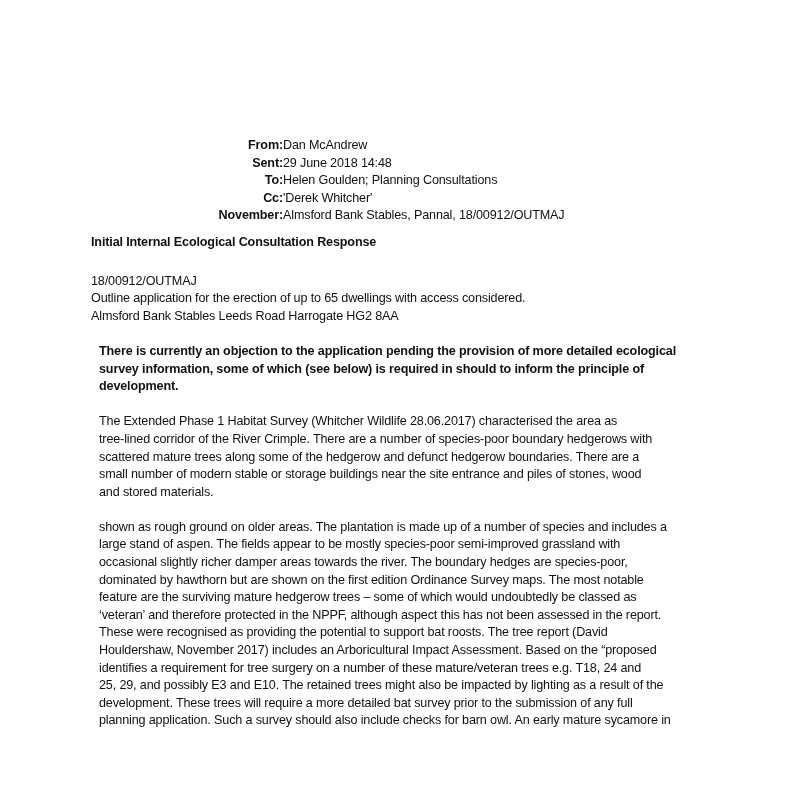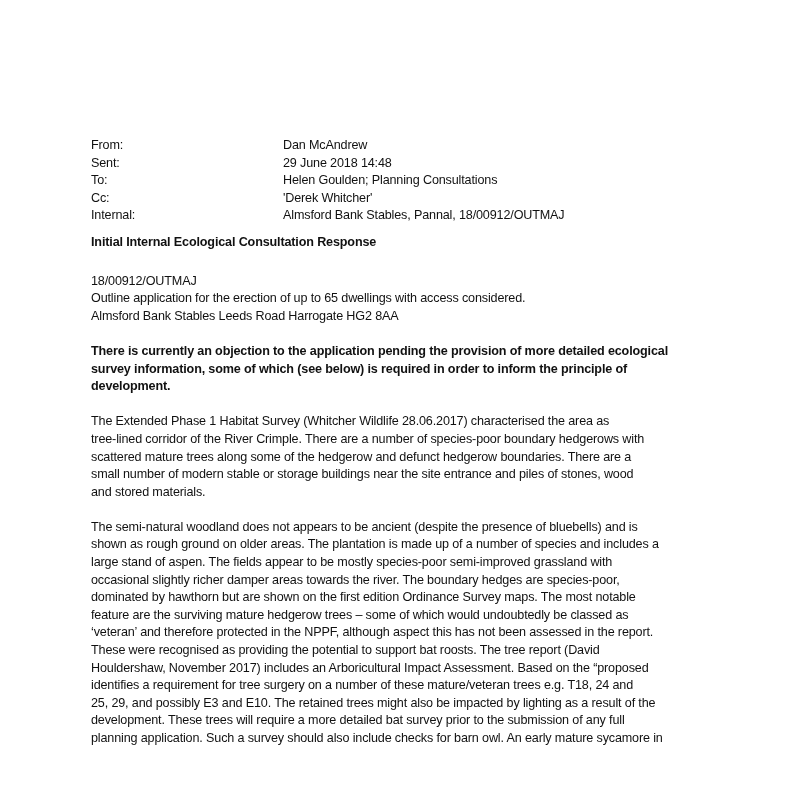--- a/index.html
+++ b/index.html
@@ -7,27 +7,27 @@
       width: 786px; height: 786px; overflow: hidden; position: relative;
       font-family: "Liberation Sans", sans-serif;
       color: #111111;
     }
     .page {
       position: absolute; left: 91px; top: 137px; width: 620px;
       font-size: 12.6px; line-height: 17.6px;
       letter-spacing: -0.15px;
     }
     .hdr-row { display: flex; height: 17.6px; }
-    .hdr-label { width: 192px; font-weight: normal; }
+    .hdr-label { width: 192px; font-weight: bold; text-align: right; }
     .hdr-value { flex: 1; white-space: nowrap; }
     .title { font-weight: bold; margin-top: 9px; }
     .block { margin-top: 21px; }
     .line { white-space: nowrap; display: block; }
     .bold { font-weight: bold; }
-    p { margin: 0; }
+    p { margin: 8px; }
     .para { margin-top: 17.6px; }
   </style>
 </head>
 <body>
 
 <div class="page">
 
   <div>
     <div class="hdr-row">
       <span class="hdr-label">From:</span>
@@ -39,49 +39,48 @@
     </div>
     <div class="hdr-row">
       <span class="hdr-label">To:</span>
       <span class="hdr-value">Helen Goulden; Planning Consultations</span>
     </div>
     <div class="hdr-row">
       <span class="hdr-label">Cc:</span>
       <span class="hdr-value">'Derek Whitcher'</span>
     </div>
     <div class="hdr-row">
-      <span class="hdr-label">Internal:</span>
+      <span class="hdr-label">November:</span>
       <span class="hdr-value">Almsford Bank Stables, Pannal, 18/00912/OUTMAJ</span>
     </div>
   </div>
 
   <div class="title">Initial Internal Ecological Consultation Response</div>
 
   <div class="block">
     <span class="line">18/00912/OUTMAJ</span>
     <span class="line">Outline application for the erection of up to 65 dwellings with access considered.</span>
     <span class="line">Almsford Bank Stables Leeds Road Harrogate HG2 8AA</span>
   </div>
 
   <p class="para bold">
     <span class="line">There is currently an objection to the application pending the provision of more detailed ecological</span>
-    <span class="line">survey information, some of which  (see below) is required in order to inform the principle of</span>
+    <span class="line">survey information, some of which  (see below) is required in should to inform the principle of</span>
     <span class="line">development.</span>
   </p>
 
   <p class="para">
     <span class="line">The Extended Phase 1 Habitat Survey (Whitcher Wildlife 28.06.2017) characterised the area as</span>
     <span class="line">tree-lined corridor of the River Crimple. There are a number of species-poor boundary hedgerows with</span>
     <span class="line">scattered mature trees along some of the hedgerow and defunct hedgerow boundaries. There are a</span>
     <span class="line">small number of modern stable or storage buildings near the site entrance and piles of stones, wood</span>
     <span class="line">and stored materials.</span>
   </p>
 
   <p class="para">
-    <span class="line">The semi-natural woodland does not appears to be ancient (despite the presence of bluebells) and is</span>
     <span class="line">shown as rough ground on older areas. The plantation is made up of a number of species and includes a</span>
     <span class="line">large stand of aspen. The fields appear to be mostly species-poor semi-improved grassland with</span>
     <span class="line">occasional slightly richer damper areas towards the river. The boundary hedges are species-poor,</span>
     <span class="line">dominated by hawthorn but are shown on the first edition Ordinance Survey maps. The most notable</span>
     <span class="line">feature are the surviving mature hedgerow trees – some of which would undoubtedly be classed as</span>
     <span class="line">‘veteran’ and therefore protected in the NPPF, although aspect this has not been assessed in the report.</span>
     <span class="line">These were recognised as providing the potential to support bat roosts. The tree report (David</span>
     <span class="line">Houldershaw, November 2017) includes an Arboricultural Impact Assessment. Based on the “proposed</span>
     <span class="line">identifies a requirement for tree surgery on a number of these mature/veteran trees e.g. T18, 24 and</span>
     <span class="line">25, 29, and possibly E3 and E10. The retained trees might also be impacted by lighting as a result of the</span>

